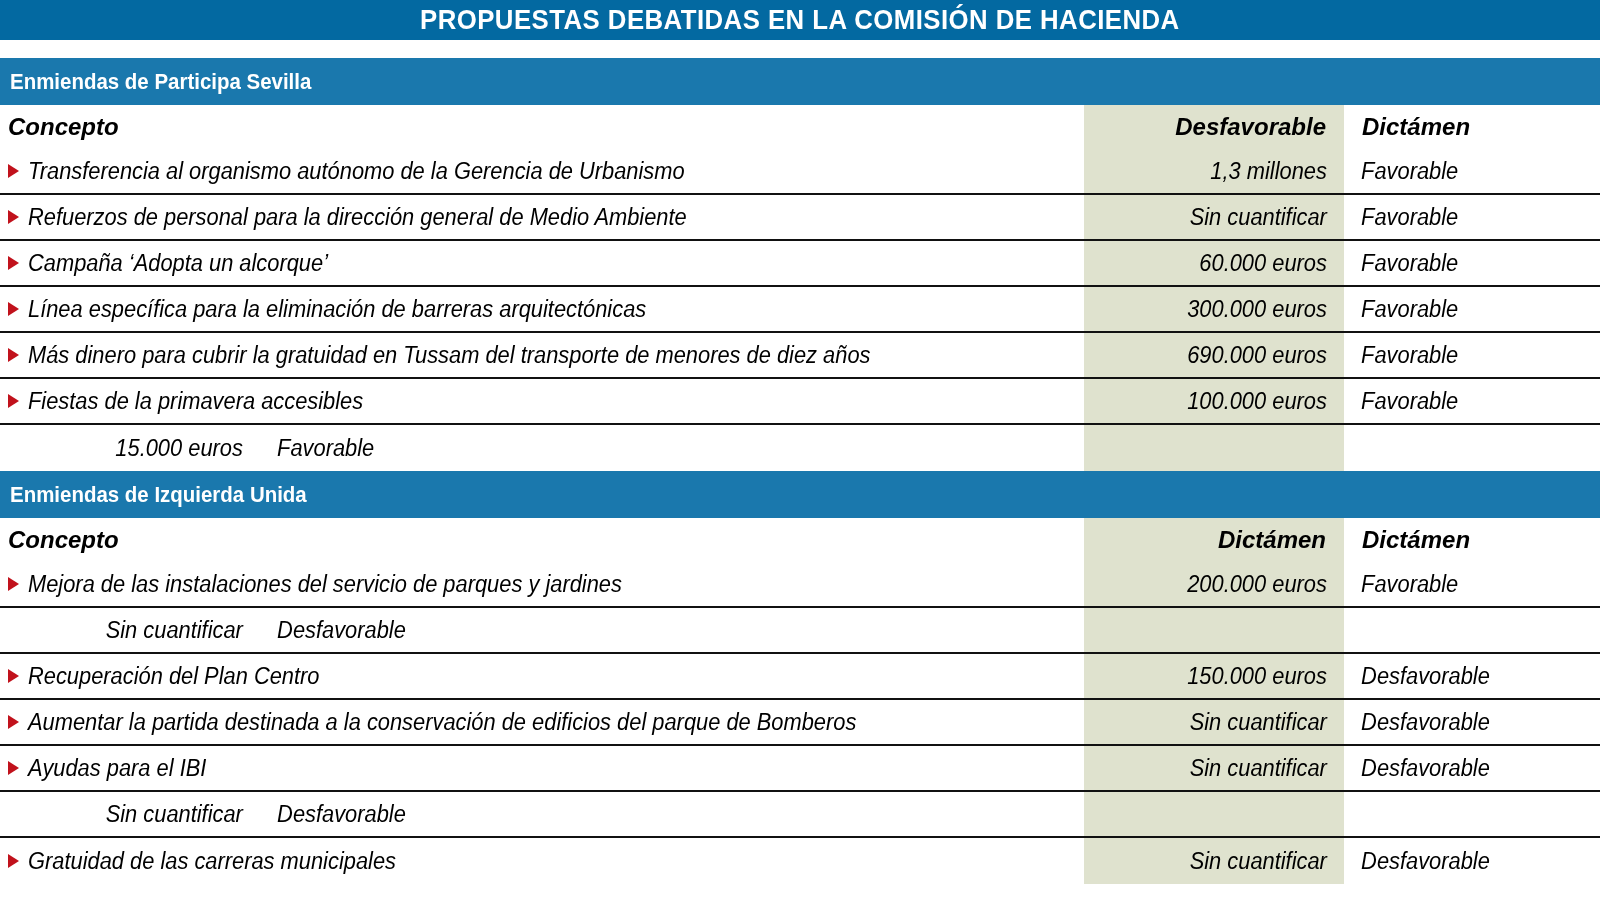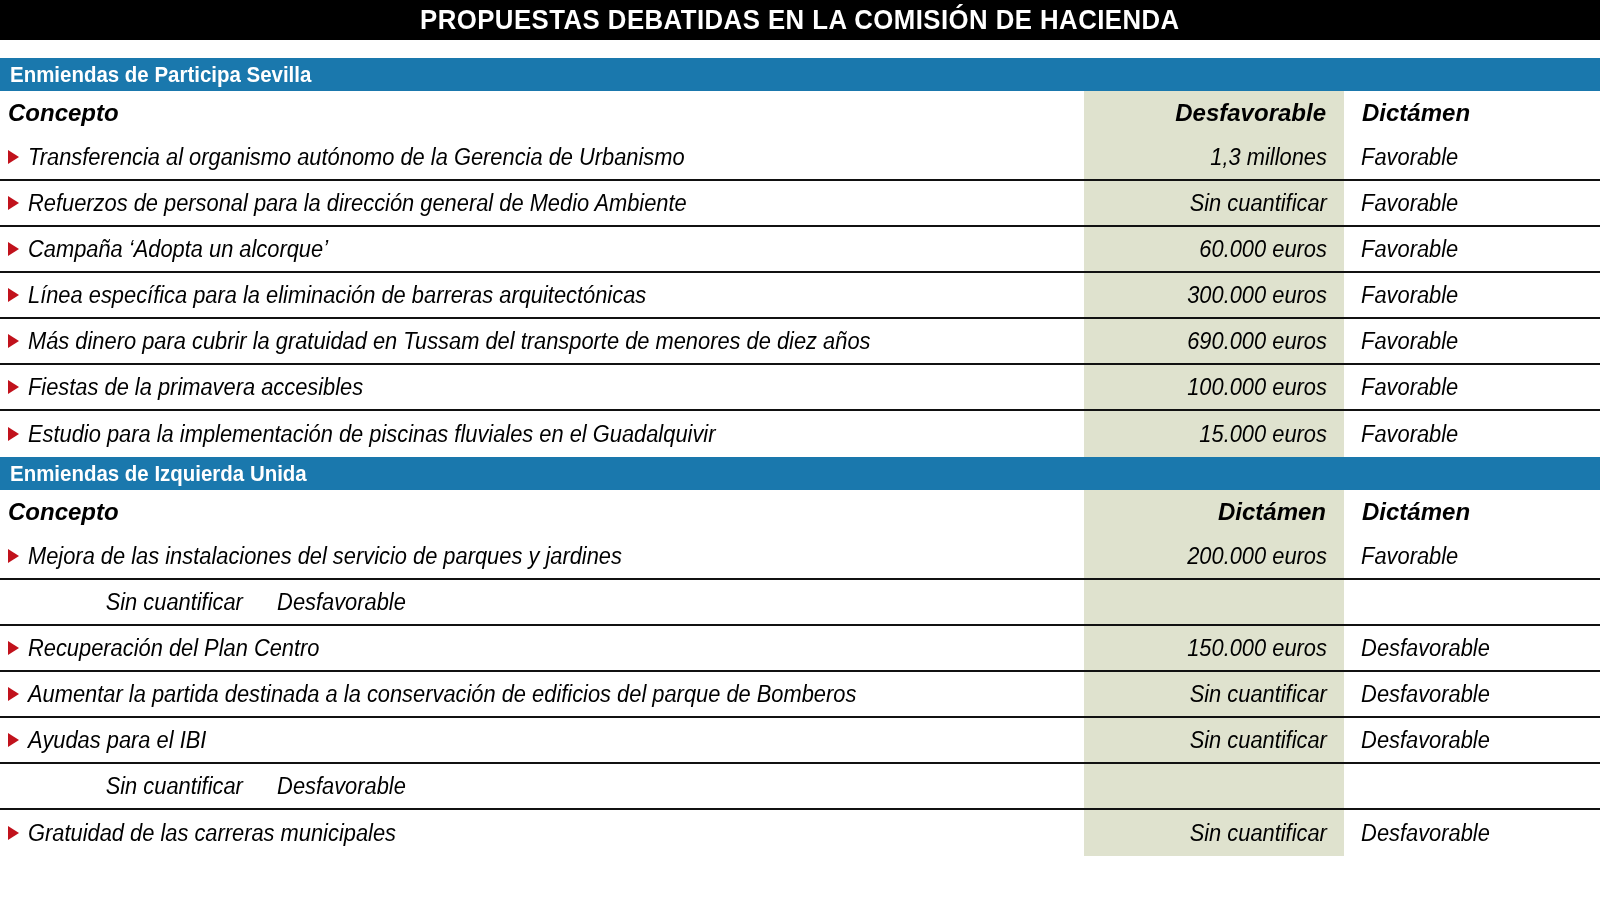--- a/index.html
+++ b/index.html
@@ -20,42 +20,42 @@
   .infographic {
     position: relative;
     width: 1600px;
     height: 900px;
     background: #ffffff;
   }
 
   
   .title-bar {
     height: 40px;
-    background: #000000;
+    background: #0369a1;
     display: flex;
     align-items: center;
     justify-content: center;
   }
 
   .title-bar .title-text {
     color: #ffffff;
     font-family: "Liberation Sans Narrow", "Liberation Sans", "DejaVu Sans", sans-serif;
     font-weight: bold;
     font-size: 28px;
     letter-spacing: 0.5px;
     transform: scaleX(0.92);
     transform-origin: center;
     white-space: nowrap;
   }
 
   .title-gap { height: 18px; background: #ffffff; }
 
   
   .section-bar {
-    height: 33px;
+    height: 47px;
     background: #1a78ad;
     display: flex;
     align-items: center;
     padding-left: 10px;
   }
 
   .section-bar .section-text {
     color: #ffffff;
     font-weight: bold;
     font-size: 22px;
@@ -241,24 +241,20 @@
     <div class="row">
       <div class="cell-concept">
         <span class="bullet"></span>
         <span class="concept-text">Fiestas de la primavera accesibles</span>
       </div>
       <div class="cell-amount">100.000 euros</div>
       <div class="cell-verdict">Favorable</div>
     </div>
 
     <div class="row last-row">
-      <div class="cell-concept">
-        <span class="bullet"></span>
-        <span class="concept-text">Estudio para la implementación de piscinas fluviales en el Guadalquivir</span>
-      </div>
       <div class="cell-amount">15.000 euros</div>
       <div class="cell-verdict">Favorable</div>
     </div>
   </div>
 
   <div class="section-bar">
     <span class="section-text">Enmiendas de Izquierda Unida</span>
   </div>
 
   <div class="table">

